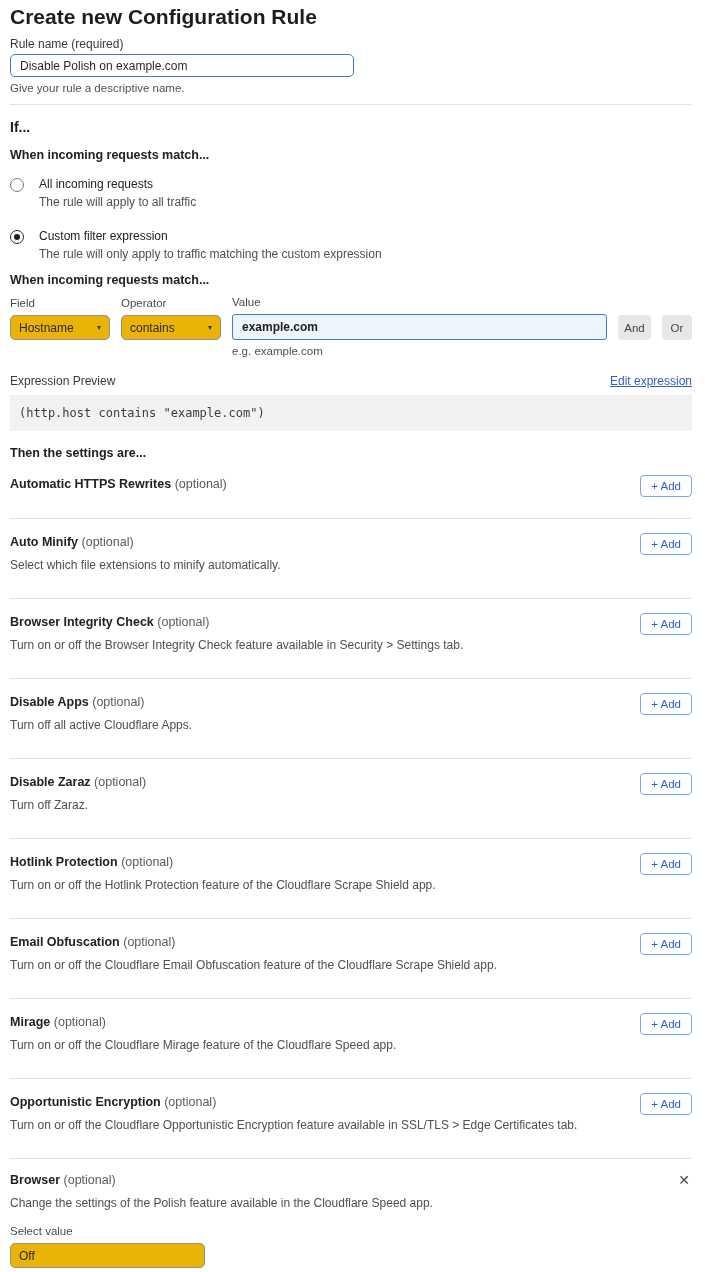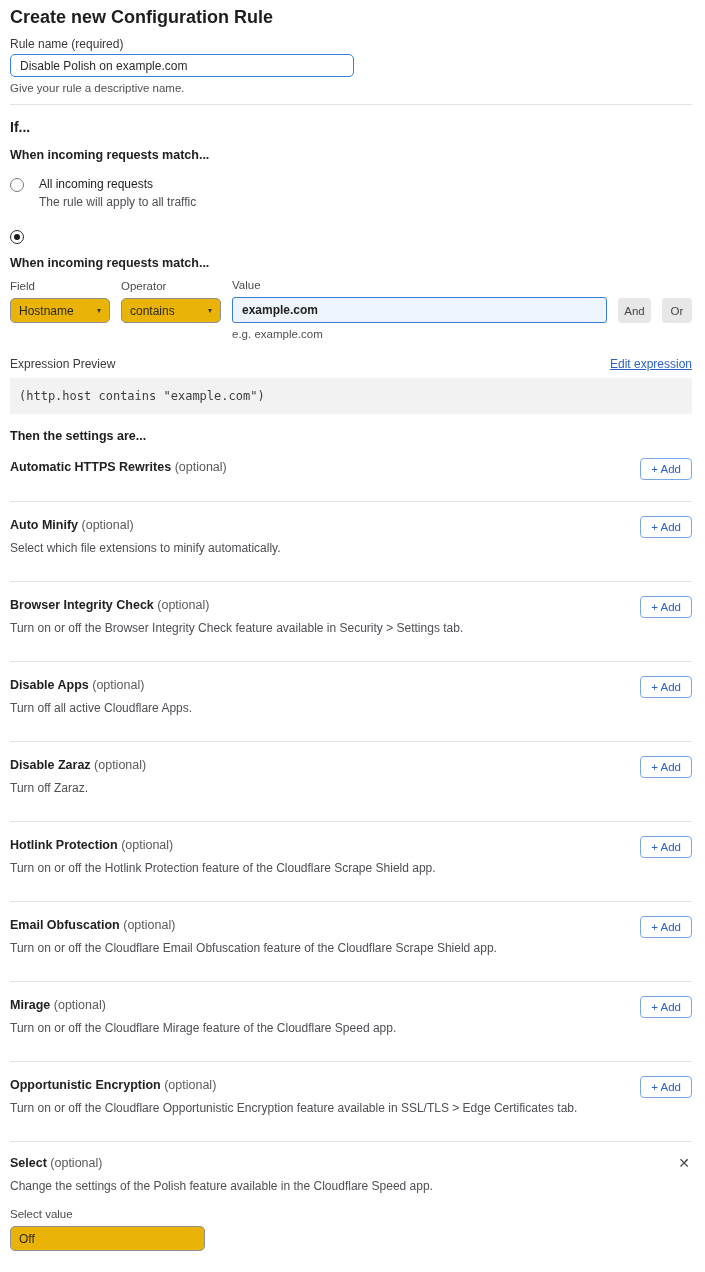--- a/index.html
+++ b/index.html
@@ -4,21 +4,21 @@
 <style>
   * { box-sizing: border-box; margin: 0; padding: 0; }
   html,body { background:#ffffff; }
   body {
     font-family: "Liberation Sans", sans-serif;
     color: #313131;
     width: 705px;
   }
   .container { width: 705px; padding: 8px 13px 10px 10px; }
 
-  .page-title { font-size: 18px; font-weight: bold; color: #1d1d1d; line-height: 18px; }
+  .page-title { font-size: 21px; font-weight: bold; color: #1d1d1d; line-height: 18px; }
 
   .field-label { font-size: 12px; color: #3a3a3a; margin-top: 11px; line-height: 14px; }
   .rule-name-input {
     display: block; margin-top: 3px; width: 344px; height: 23px;
     border: 1.5px solid #3b7dd8; border-radius: 5px; background: #fff;
     font-family: "Liberation Sans", sans-serif; font-size: 12px; color: #2b2b2b;
     padding: 0 9px; outline: none;
   }
   .helper-text { font-size: 11.5px; color: #4f4f54; margin-top: 5px; line-height: 13px; }
 
@@ -116,20 +116,24 @@
   <div class="radio-row">
     <div class="radio-circle"></div>
     <div class="radio-texts">
       <div class="radio-label">All incoming requests</div>
       <div class="radio-desc">The rule will apply to all traffic</div>
     </div>
   </div>
 
   <div class="radio-row selected">
     <div class="radio-circle"></div>
+    <div class="radio-texts">
+      <div class="radio-label">Custom filter expression</div>
+      <div class="radio-desc">The rule will only apply to traffic matching the custom expression</div>
+    </div>
   </div>
 
   <div class="sub-heading">When incoming requests match...</div>
 
   <div class="builder">
     <div>
       <div class="col-label">Field</div>
       <div class="select-box">
         <span>Hostname</span>
         <span class="select-caret">▾</span>
@@ -234,21 +238,21 @@
     <div class="setting-title">
       <span class="setting-name">Opportunistic Encryption</span>
       <span class="setting-optional">(optional)</span>
     </div>
     <div class="setting-desc">Turn on or off the Cloudflare Opportunistic Encryption feature available in SSL/TLS &gt; Edge Certificates tab.</div>
     <button class="add-btn">+ Add</button>
   </div>
 
   <div class="polish-row">
     <div class="setting-title">
-      <span class="setting-name">Select</span>
+      <span class="setting-name">Browser</span>
       <span class="setting-optional">(optional)</span>
     </div>
     <span class="close-icon">✕</span>
     <div class="setting-desc">Change the settings of the Polish feature available in the Cloudflare Speed app.</div>
     <div class="polish-select-label">Select value</div>
     <div class="select-box polish-select">
       <span>Off</span>
 
     </div>
   </div>

